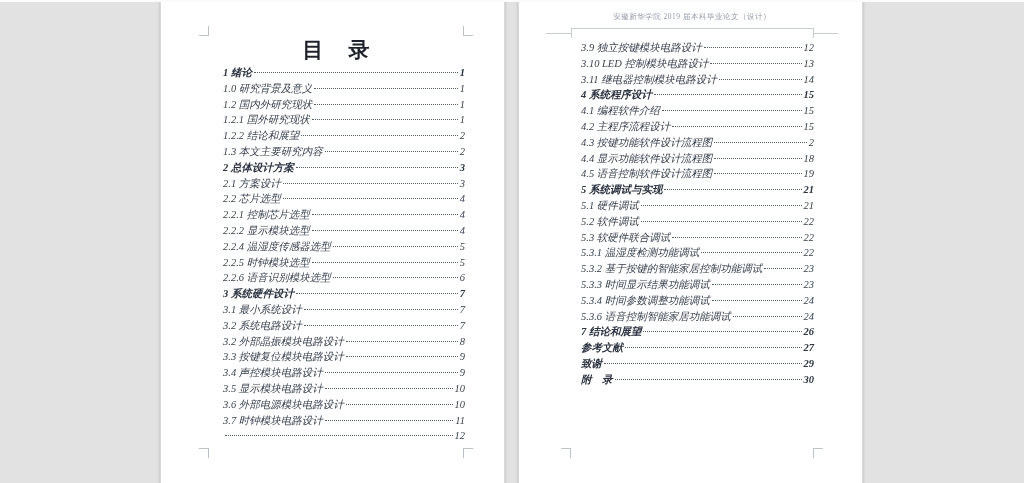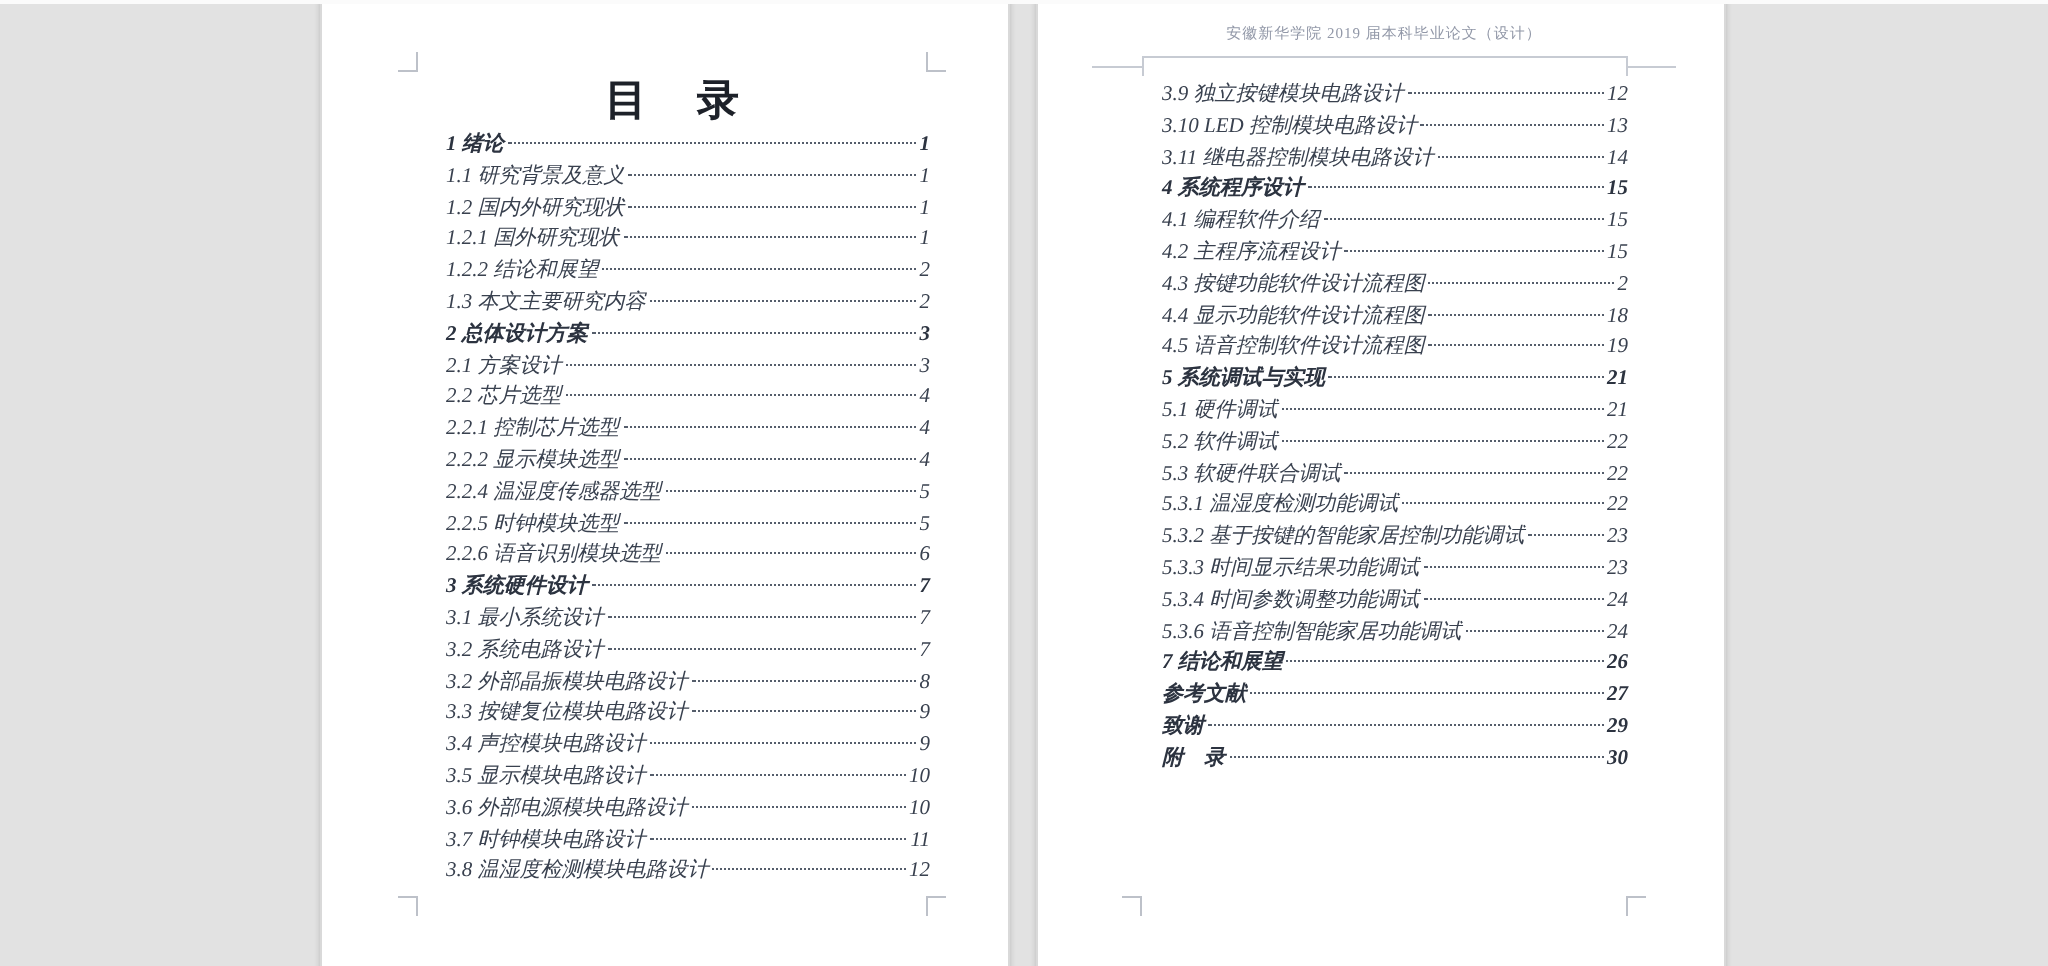--- a/index.html
+++ b/index.html
@@ -78,21 +78,21 @@
     <div class="crop br" style="left:302px; top:448px;"></div>
 
     <div class="toc-title">目　录</div>
     <div class="toc-list toc-list-left" id="toc-left">
         <div class="toc-entry bold">
           <span class="toc-label">1 绪论</span>
           <span class="toc-dots"></span>
           <span class="toc-page">1</span>
         </div>
         <div class="toc-entry">
-          <span class="toc-label">1.1 研究背景及意义</span>
+          <span class="toc-label">1.0 研究背景及意义</span>
           <span class="toc-dots"></span>
           <span class="toc-page">1</span>
         </div>
         <div class="toc-entry">
           <span class="toc-label">1.2 国内外研究现状</span>
           <span class="toc-dots"></span>
           <span class="toc-page">1</span>
         </div>
         <div class="toc-entry">
           <span class="toc-label">1.2.1 国外研究现状</span>
@@ -188,21 +188,20 @@
           <span class="toc-label">3.6 外部电源模块电路设计</span>
           <span class="toc-dots"></span>
           <span class="toc-page">10</span>
         </div>
         <div class="toc-entry">
           <span class="toc-label">3.7 时钟模块电路设计</span>
           <span class="toc-dots"></span>
           <span class="toc-page">11</span>
         </div>
         <div class="toc-entry">
-          <span class="toc-label">3.8 温湿度检测模块电路设计</span>
           <span class="toc-dots"></span>
           <span class="toc-page">12</span>
         </div>
       </div>
   </div>
 
   <div class="page page-right">
     <div class="page-header">安徽新华学院 2019 届本科毕业论文（设计）</div>
     <div class="header-rule"></div>
     <div class="header-tick left"></div>

